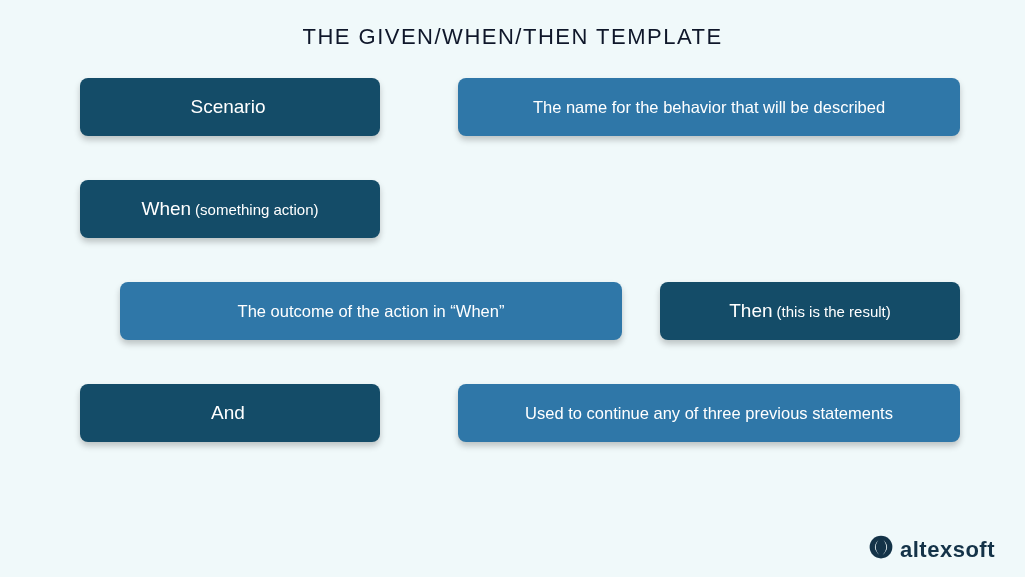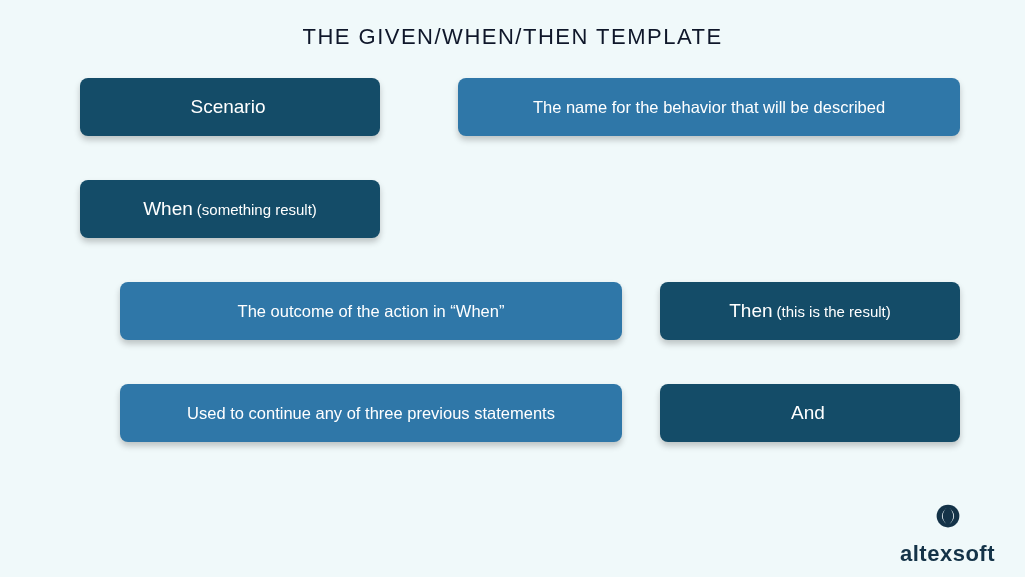--- a/index.html
+++ b/index.html
@@ -62,21 +62,20 @@
     position: absolute;
     right: 30px;
     bottom: 10px;
     display: flex;
     align-items: center;
     gap: 5px;
     color: #143348;
     font-size: 22px;
     font-weight: 600;
     letter-spacing: 0.5px;
-    flex-direction: column;
   }
   .logo svg { width: 28px; height: 28px; }
 </style>
 </head>
 <body>
 
 <div class="title">THE GIVEN/WHEN/THEN TEMPLATE</div>
 
 <div class="grid">
 
@@ -87,41 +86,41 @@
     </div>
     <div class="box desc">
       <span>The name for the behavior that will be described</span>
     </div>
   </div>
 
 
   <div class="row">
     <div class="box keyword">
       <span>When</span>
-      <span class="sub">(something result)</span>
+      <span class="sub">(something action)</span>
     </div>
   </div>
 
   <div class="row">
     <div class="box desc">
       <span>The outcome of the action in “When”</span>
     </div>
     <div class="box keyword">
       <span>Then</span>
       <span class="sub">(this is the result)</span>
     </div>
   </div>
 
   <div class="row">
-    <div class="box desc">
-      <span>Used to continue any of three previous statements</span>
-    </div>
     <div class="box keyword">
       <span>And</span>
       <span class="sub"></span>
+    </div>
+    <div class="box desc">
+      <span>Used to continue any of three previous statements</span>
     </div>
   </div>
 
 </div>
 
 <div class="logo">
   <span>
     <svg viewBox="0 0 32 32">
       <circle cx="16" cy="16" r="13" fill="#143348"></circle>
       <path d="M14 7 C14 7 10 11 10 16 C10 21 14 25 14 25 C12 23 9 20 9 16 C9 12 12 9 14 7 Z" fill="#f0f9fa"></path>

